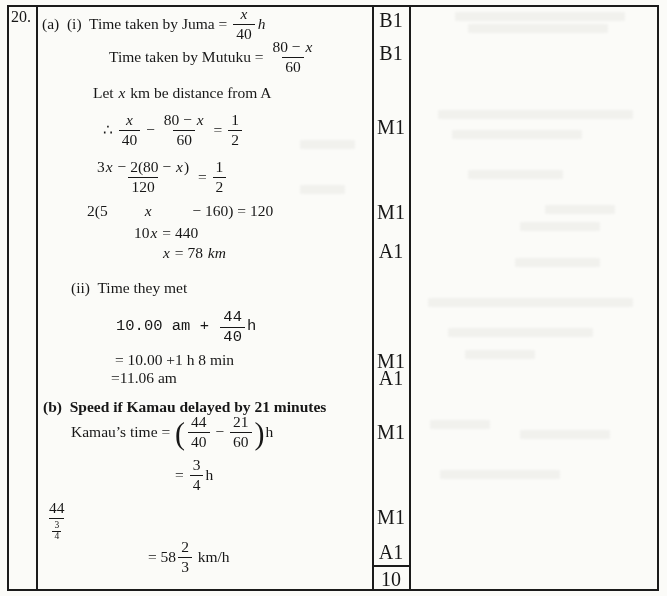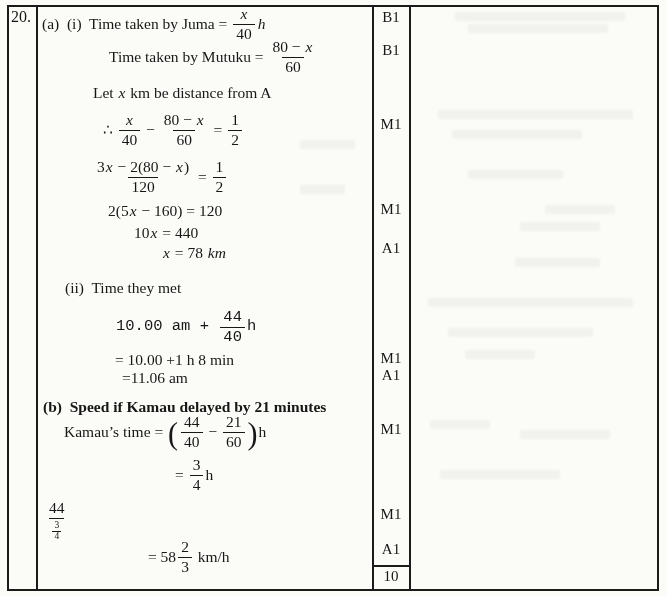--- a/index.html
+++ b/index.html
@@ -17,21 +17,21 @@
   .row{position:absolute;display:flex;align-items:center;white-space:pre;line-height:1.15;}
   .mvar{font-style:italic;padding:0 1px;}
   .frac{display:inline-flex;flex-direction:column;align-items:center;margin:0 2px;line-height:1.08;text-align:center;}
   .frac .num{padding:0 3px 1px;display:inline-flex;align-items:baseline;}
   .frac .den{border-top:1.5px solid #171717;padding:1px 3px 0;display:inline-flex;align-items:baseline;}
   .sfrac{font-size:9.5px;line-height:1.05;margin:1px 0;}
   .sfrac .den{border-top:1px solid #171717;padding:0 2px;}
   .sfrac .num{padding:0 2px 0;}
   .bigp{font-size:30px;line-height:.9;transform:scaleY(1.08);margin:0 1px;font-weight:400;}
   
-  .mark{position:absolute;left:373px;width:36px;text-align:center;font-size:15px;}
+  .mark{position:absolute;left:373px;width:36px;text-align:center;font-size:20px;}
   
   #qnum{position:absolute;left:11px;top:8px;font-size:16px;}
   
   .ghost{position:absolute;height:9px;background:#83837c;opacity:.08;filter:blur(1.3px);border-radius:2px;}
 </style>
 </head>
 <body>
 
 <div id="page">
 
@@ -45,33 +45,33 @@
 
   <div id="working">
       <div class="row" style="left: 42px; top: 6px;"><span>(a)  (i)  Time taken by Juma = </span><span class="frac"><span class="num"><span class="mvar">x</span></span><span class="den"><span>40</span></span></span><span class="mvar">h</span></div>
       <div class="mark" style="top: 9px;">B1</div>
       <div class="row" style="left: 109px; top: 39px;"><span>Time taken by Mutuku = </span><span class="frac"><span class="num"><span>80 − </span><span class="mvar">x</span></span><span class="den"><span>60</span></span></span></div>
       <div class="mark" style="top: 42px;">B1</div>
       <div class="row" style="left: 93px; top: 84px;"><span>Let </span><span class="mvar">x</span><span> km be distance from A</span></div>
       <div class="row" style="left: 103px; top: 112px;"><span>∴ </span><span class="frac"><span class="num"><span class="mvar">x</span></span><span class="den"><span>40</span></span></span><span> − </span><span class="frac"><span class="num"><span>80 − </span><span class="mvar">x</span></span><span class="den"><span>60</span></span></span><span> = </span><span class="frac"><span class="num"><span>1</span></span><span class="den"><span>2</span></span></span></div>
       <div class="mark" style="top: 116px;">M1</div>
       <div class="row" style="left: 92px; top: 159px;"><span class="frac"><span class="num"><span>3</span><span class="mvar">x</span><span> − 2(80 − </span><span class="mvar">x</span><span>)</span></span><span class="den"><span>120</span></span></span><span> = </span><span class="frac"><span class="num"><span>1</span></span><span class="den"><span>2</span></span></span></div>
-      <div class="row" style="left: 108px; top: 202px;"><span>2(5</span><span class="mvar">x</span><span> − 160) = 120</span></div>
+      <div class="row" style="left: 87px; top: 202px; gap: 36px;"><span>2(5</span><span class="mvar">x</span><span> − 160) = 120</span></div>
       <div class="mark" style="top: 201px;">M1</div>
       <div class="row" style="left: 134px; top: 224px;"><span>10</span><span class="mvar">x</span><span> = 440</span></div>
       <div class="row" style="left: 162px; top: 244px;"><span class="mvar">x</span><span> = 78 </span><span class="mvar">km</span></div>
       <div class="mark" style="top: 240px;">A1</div>
-      <div class="row" style="left: 65px; top: 279px;"><span>(ii)  Time they met</span></div>
+      <div class="row" style="left: 71px; top: 279px;"><span>(ii)  Time they met</span></div>
       <div class="row" style="left: 116px; top: 309px; font-family: Liberation Mono, monospace;"><span>10.00 am + </span><span class="frac"><span class="num"><span>44</span></span><span class="den"><span>40</span></span></span><span>h</span></div>
       <div class="row" style="left: 115px; top: 351px;"><span>= 10.00 +1 h 8 min</span></div>
       <div class="mark" style="top: 350px;">M1</div>
-      <div class="row" style="left: 122px; top: 369px;"><span>=11.06 am</span></div>
+      <div class="row" style="left: 111px; top: 369px;"><span>=11.06 am</span></div>
       <div class="mark" style="top: 367px;">A1</div>
       <div class="row" style="left: 43px; top: 398px; font-weight: bold;"><span>(b)  Speed if Kamau delayed by 21 minutes</span></div>
-      <div class="row" style="left: 64px; top: 414px;"><span>Kamau’s time = </span><span class="bigp">(</span><span class="frac"><span class="num"><span>44</span></span><span class="den"><span>40</span></span></span><span> − </span><span class="frac"><span class="num"><span>21</span></span><span class="den"><span>60</span></span></span><span class="bigp">)</span><span>h</span></div>
+      <div class="row" style="left: 71px; top: 414px;"><span>Kamau’s time = </span><span class="bigp">(</span><span class="frac"><span class="num"><span>44</span></span><span class="den"><span>40</span></span></span><span> − </span><span class="frac"><span class="num"><span>21</span></span><span class="den"><span>60</span></span></span><span class="bigp">)</span><span>h</span></div>
       <div class="mark" style="top: 421px;">M1</div>
       <div class="row" style="left: 175px; top: 457px;"><span>= </span><span class="frac"><span class="num"><span>3</span></span><span class="den"><span>4</span></span></span><span>h</span></div>
       <div class="row" style="left: 44px; top: 500px;"><span class="frac"><span class="num"><span>44</span></span><span class="den"><span class="frac sfrac"><span class="num">3</span><span class="den">4</span></span></span></span></div>
       <div class="mark" style="top: 506px;">M1</div>
       <div class="row" style="left: 148px; top: 539px;"><span>= 58</span><span class="frac"><span class="num"><span>2</span></span><span class="den"><span>3</span></span></span><span> km/h</span></div>
       <div class="mark" style="top: 541px;">A1</div>
     </div>
 
   <div class="mark" style="top:568px;">10</div>
 

